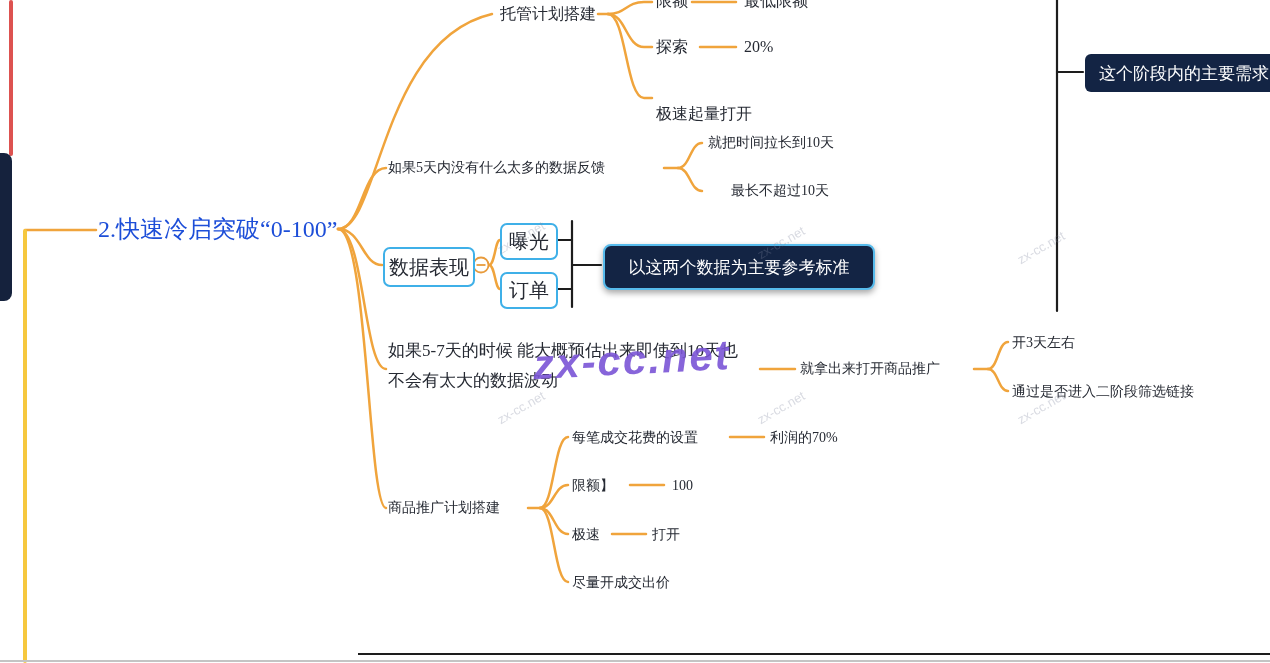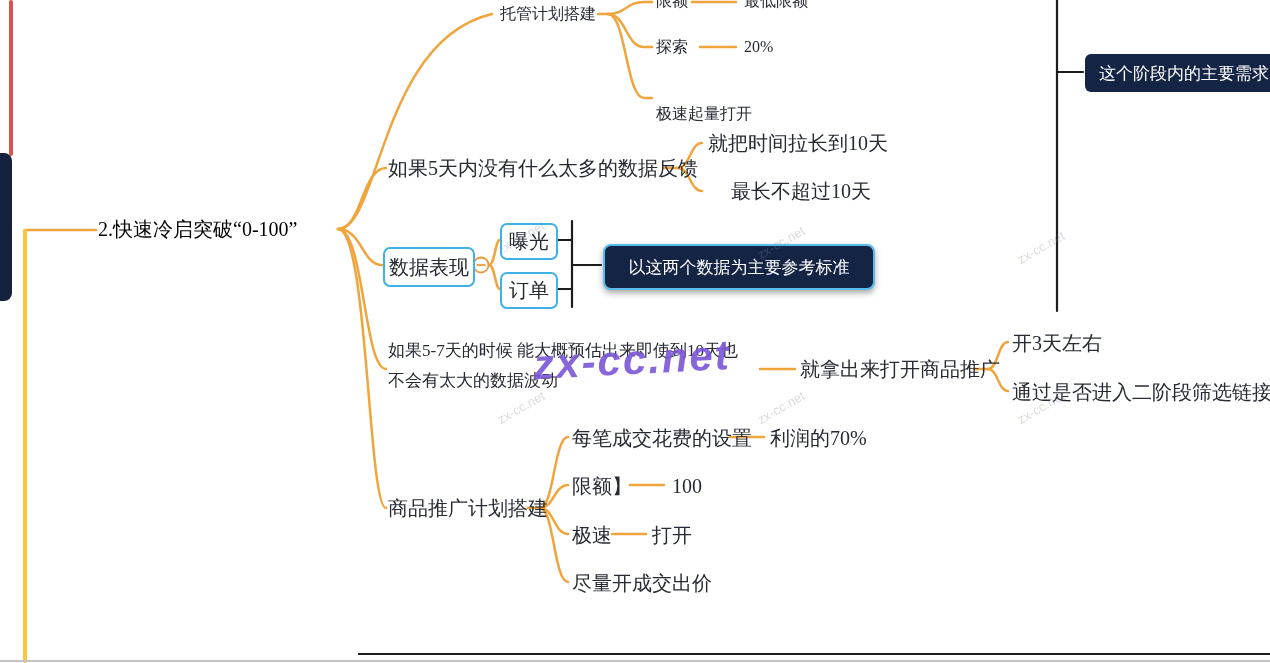--- a/index.html
+++ b/index.html
@@ -1,23 +1,23 @@
 <!DOCTYPE html>
 <html><head>
 <meta charset="utf-8">
 <style>
   html,body{margin:0;padding:0;background:#fff;}
   #canvas{
     position:relative;width:1270px;height:663px;background:#ffffff;
     overflow:hidden;font-family:"Liberation Serif", serif;color:#262a33;
   }
   #wires{position:absolute;left:0;top:0;z-index:1;}
-  .node{position:absolute;z-index:2;white-space:nowrap;font-size:20px;line-height:20px;color:#262a33;}
+  .node{position:absolute;z-index:2;white-space:nowrap;font-size:14px;line-height:20px;color:#262a33;}
   .node.small{font-size:16px;}
-  .root{font-size:20px;line-height:24px;color:#000000;}
+  .root{font-size:24px;line-height:24px;color:#1d4ed8;}
   .bluebox{
     position:absolute;z-index:2;border:2px solid #3fb0e8;border-radius:7px;background:#ffffff;
     display:flex;align-items:center;justify-content:center;font-size:20px;white-space:nowrap;
   }
   .darkbox{
     position:absolute;z-index:3;background:#132444;color:#ffffff;border-radius:8px;
     display:flex;align-items:center;white-space:nowrap;font-size:17px;
   }
   .callout{border:2px solid #57bbec;justify-content:center;box-shadow:0 3px 6px rgba(0,0,0,0.35);}
   .vline{position:absolute;z-index:1;}

